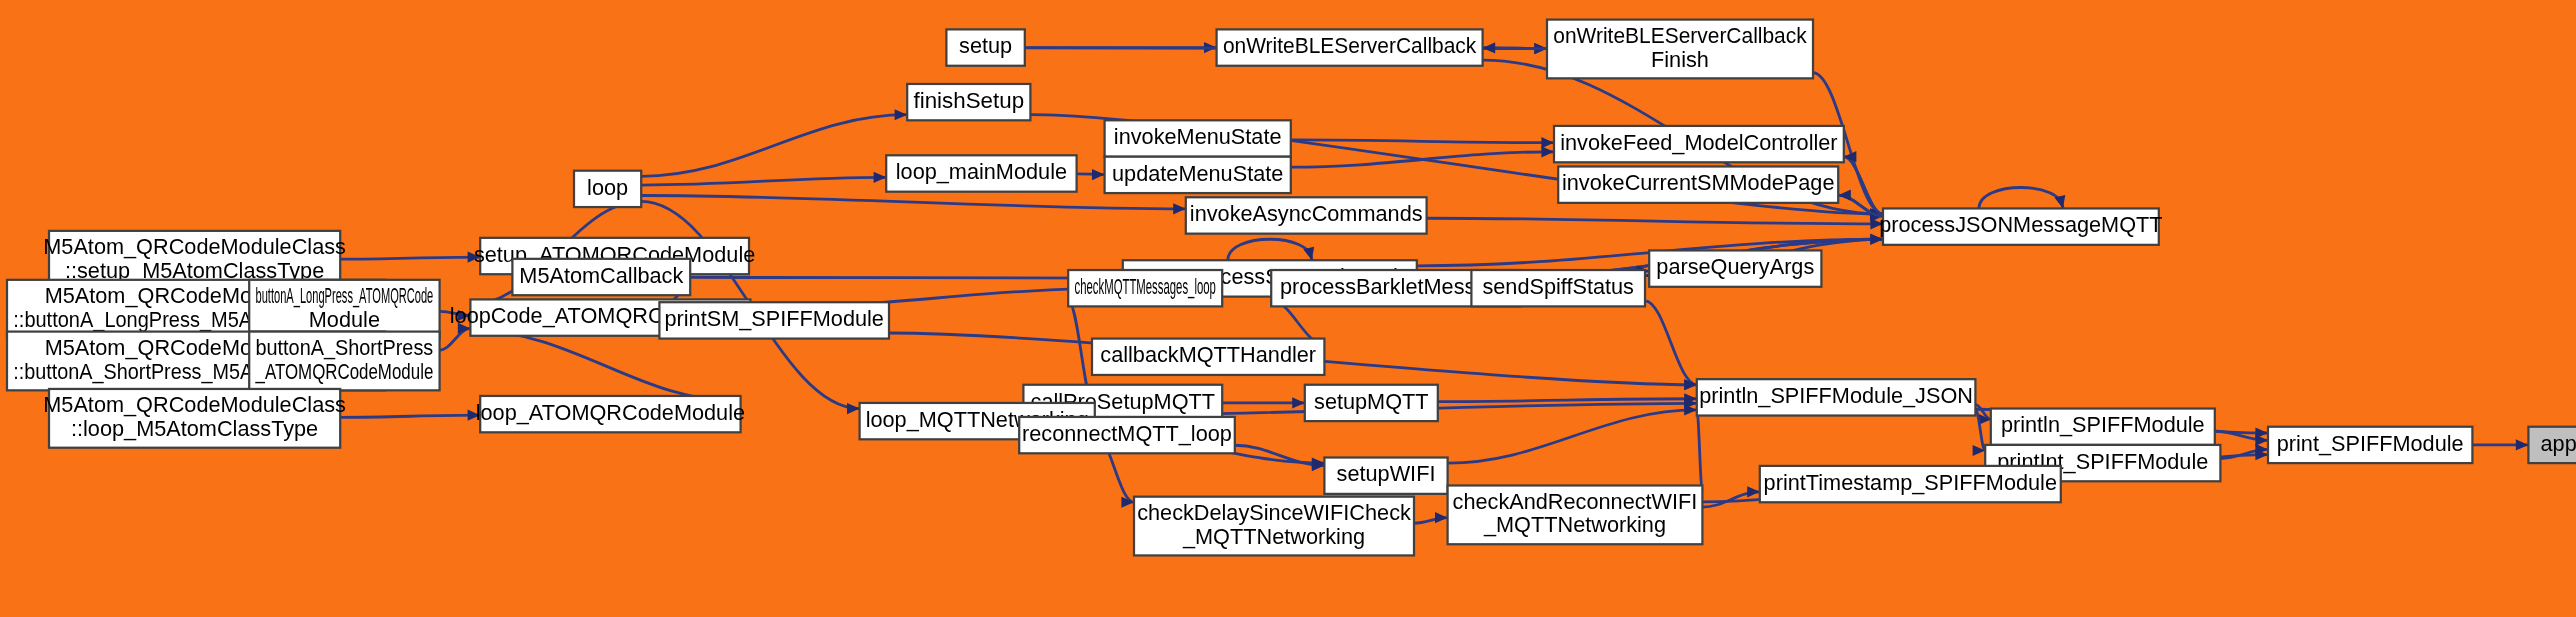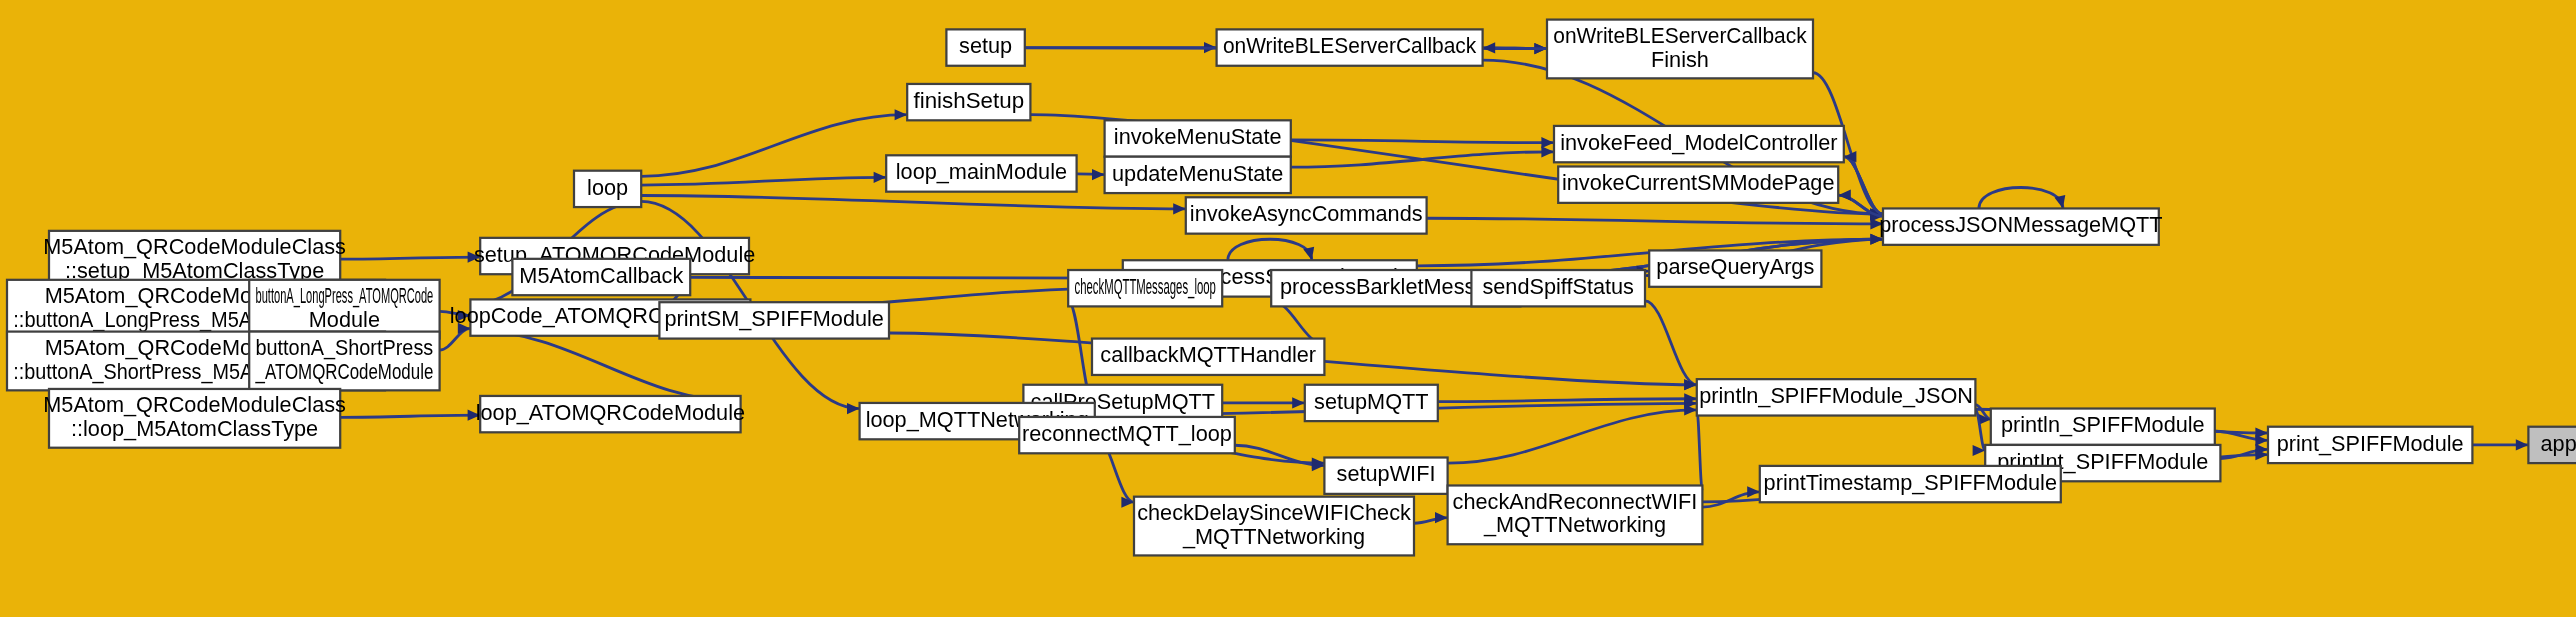--- a/index.html
+++ b/index.html
@@ -4,21 +4,21 @@
 <style>
   html, body {
     margin: 0;
     padding: 0;
     background: #ffffff;
   }
   #graph-root {
     position: relative;
     width: 2576px;
     height: 617px;
-    background: #eab308;
+    background: #f97316;
     font-family: "Liberation Sans", sans-serif;
     overflow: hidden;
   }
   svg#call-graph {
     display: block;
     width: 2576px;
     height: 617px;
   }
   .node-box {
     fill: #ffffff;

